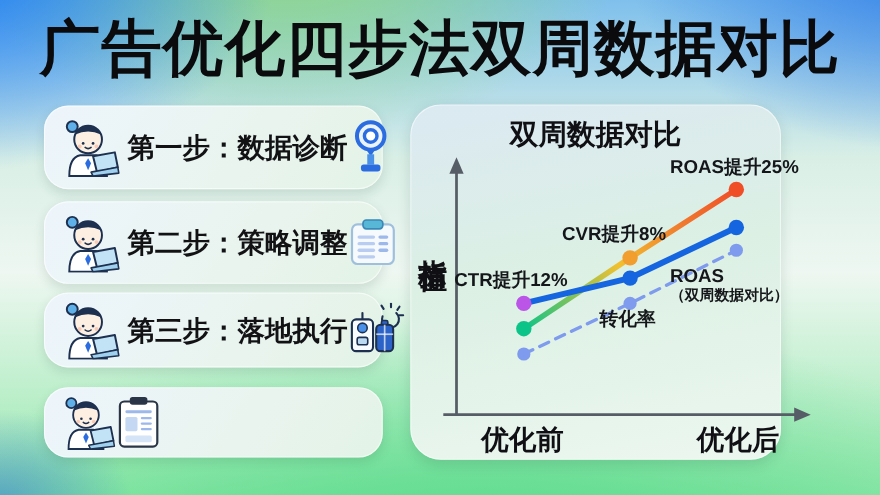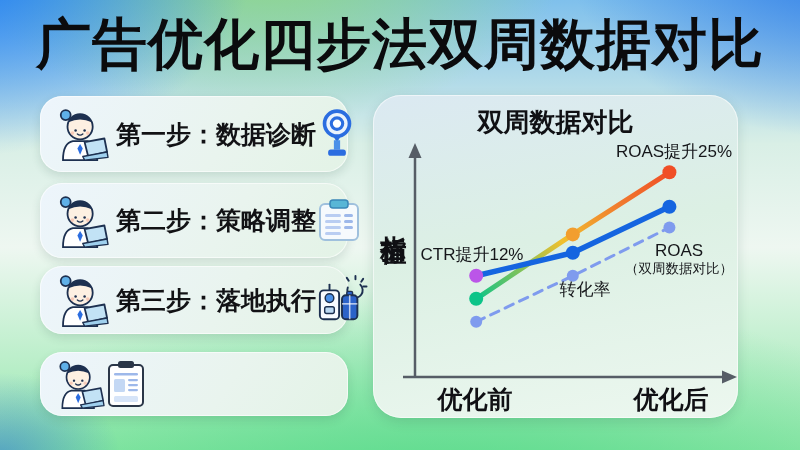--- a/index.html
+++ b/index.html
@@ -25,23 +25,22 @@
     box-shadow:0 4px 10px rgba(30,70,60,.14), inset 0 0 0 1px rgba(255,255,255,.6);
     display:flex;align-items:center;padding:0 12px;box-sizing:border-box;
   }
   .step-card .person{flex:0 0 auto;}
   .step-label{flex:1;font-size:25px;font-weight:800;color:#121215;margin-left:6px;white-space:nowrap;}
   .step-icon{flex:0 0 auto;}
   .chart-card{
     position:absolute;left:373px;top:95px;width:337px;height:323px;border-radius:28px;
     background:linear-gradient(170deg,#dbe9f2 0%,#dcf0e4 45%,#ecf7ef 100%);
     box-shadow:0 4px 12px rgba(30,70,60,.15), inset 0 0 0 1px rgba(255,255,255,.55);
-    padding-left:28px;
-  }
-  .chart-card .ann{position:absolute;font-weight:400;color:#15161a;text-align:center;line-height:1.15;white-space:nowrap;}
+  }
+  .chart-card .ann{position:absolute;font-weight:700;color:#15161a;line-height:1.15;white-space:nowrap;}
   .panel-title{position:absolute;left:0;top:10px;width:100%;text-align:center;font-size:26px;font-weight:900;color:#101014;}
   .y-label{
     position:absolute;left:4px;top:120px;height:96px;
     writing-mode:vertical-rl;text-orientation:upright;
     font-size:26px;font-weight:900;color:#101014;letter-spacing:2px;
   }
   .x-label{position:absolute;top:288px;width:120px;text-align:center;font-size:25px;font-weight:900;color:#101014;}
   #chart-svg{position:absolute;left:0;top:0;}
 </style>
 </head>
@@ -184,20 +183,21 @@
           <circle cx="199.8" cy="157.8" r="7" fill="#1565e0"></circle>
           <circle cx="296.4" cy="111.8" r="7" fill="#1565e0"></circle>
           <polyline points="103.2,226.8 199.8,180.8 296.4,132.5" fill="none" stroke="#7f9bee" stroke-width="3" stroke-linecap="round" stroke-linejoin="round" stroke-dasharray="9 7"></polyline>
           <circle cx="103.2" cy="226.8" r="6" fill="#7f9bee"></circle>
           <circle cx="199.8" cy="180.8" r="6" fill="#7f9bee"></circle>
           <circle cx="296.4" cy="132.5" r="6" fill="#7f9bee"></circle>
         </g>
     </svg>
 
     <div class="ann" style="left:236px;top:47px;width:130px;font-size:17px;">ROAS提升25%</div>
+    <div class="ann" style="left:138px;top:108px;width:115px;font-size:17px;">CVR提升8%</div>
     <div class="ann" style="left:40px;top:150px;width:118px;font-size:17px;">CTR提升12%</div>
     <div class="ann" style="left:236px;top:146px;width:140px;font-size:17px;">ROAS</div>
     <div class="ann" style="left:236px;top:166px;width:140px;font-size:13.5px;">（双周数据对比）</div>
     <div class="ann" style="left:172px;top:185px;width:80px;font-size:17px;">转化率</div>
 
     <div class="x-label" style="left:42px;">优化前</div>
     <div class="x-label" style="left:238px;">优化后</div>
   </div>
 
 </div>

